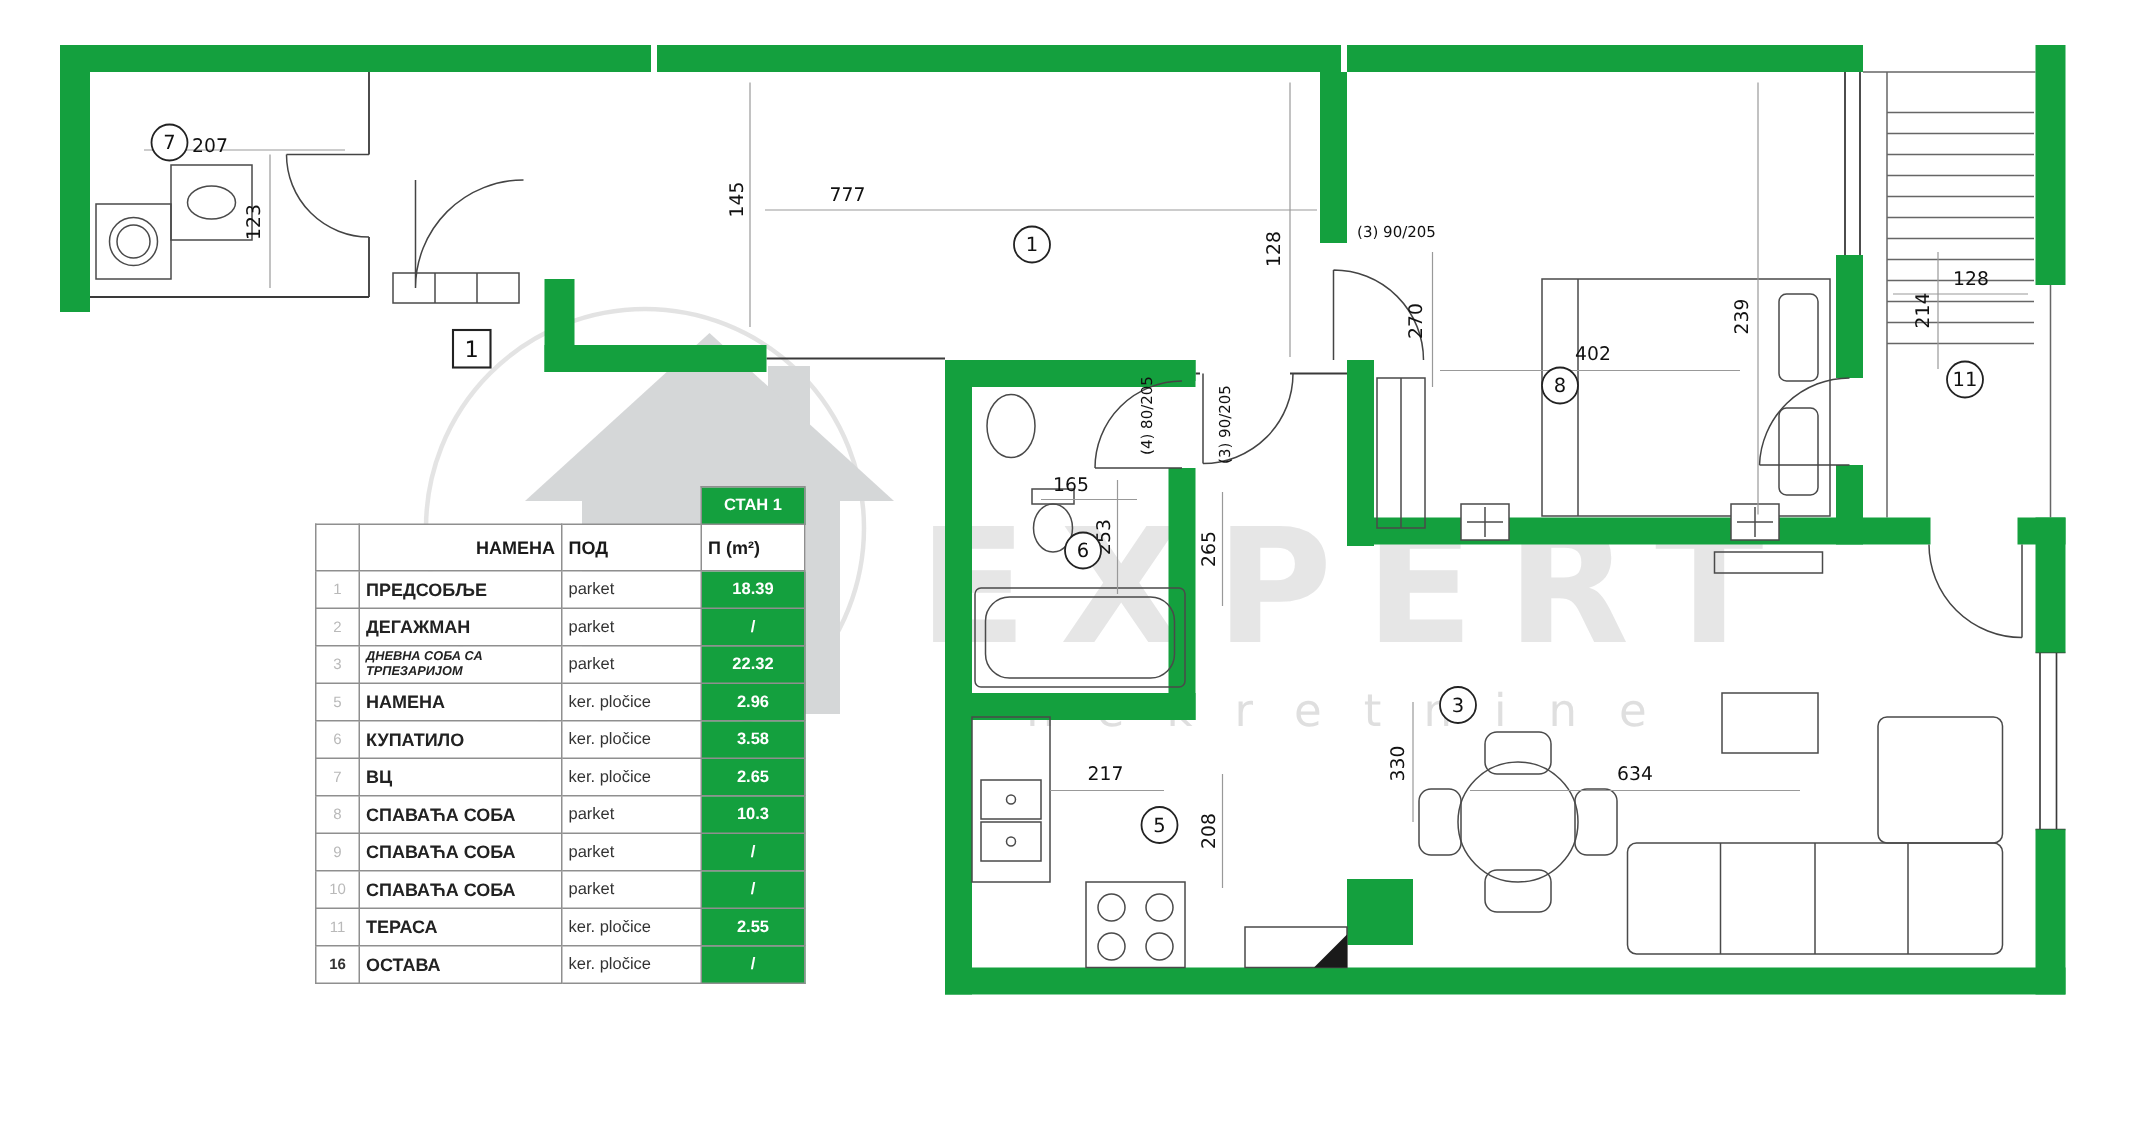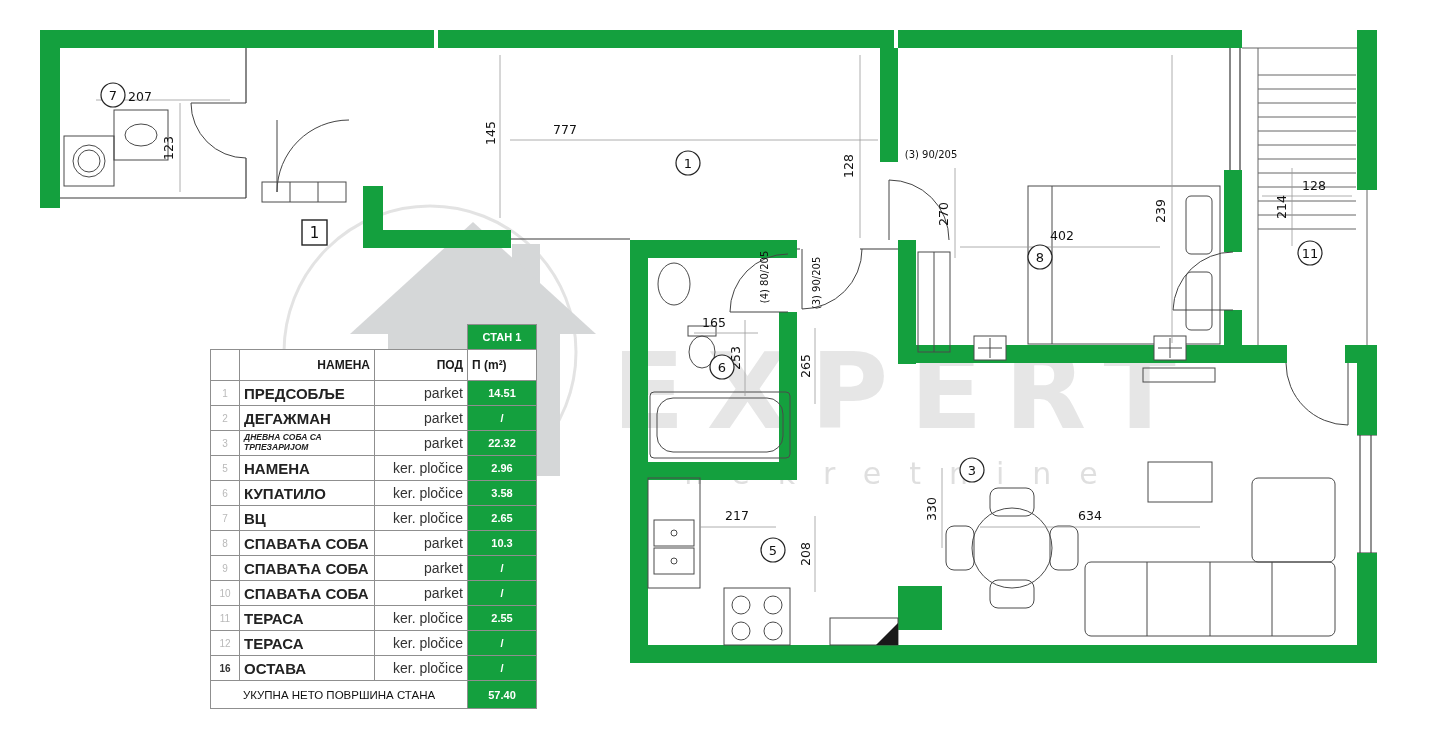--- a/index.html
+++ b/index.html
@@ -8,23 +8,23 @@
   .plan-svg{position:absolute;left:0;top:0;}
   .plan-svg text{font-family:"DejaVu Sans",sans-serif;}
 
   
   .table-wrap{position:absolute;left:210px;top:324px;}
   table.areas{border-collapse:collapse;}
   .areas td{border:1px solid #8f8f8f;background:#fff;font-size:11px;color:#222;
             padding:0 4px;height:24px;vertical-align:middle;}
   .areas td.num{width:24px;min-width:24px;text-align:center;color:#b9b9b9;font-size:10px;padding:0 2px;}
   .areas td.num.dark{color:#333;font-weight:700;}
-  .areas td.name{width:126px;font-weight:700;font-size:15px;}
+  .areas td.name{width:126px;font-weight:700;font-size:12px;}
   .areas td.name.small-name{font-size:8.5px;line-height:1.15;font-style:italic;}
-  .areas td.floor{width:84px;text-align:right;font-size:14px;color:#333;}
+  .areas td.floor{width:84px;text-align:left;font-size:11px;color:#333;}
   .areas td.green{width:60px;text-align:center;background:#14A03E;color:#fff;font-weight:700;font-size:11px;margin-left:28px;}
   .areas tr.plan-row td.ghost{border:none;background:transparent;}
   .areas tr.head-row td{height:30px;font-weight:700;font-size:12px;color:#1a1a1a;}
   .areas tr.total-row td.label{text-align:center;font-weight:400;font-size:11.5px;height:27px;color:#111;}
 </style>
 </head>
 <body>
 
 <div class="stage">
 
@@ -284,21 +284,21 @@
     <tr class="head-row">
       <td class="num"></td>
       <td class="name" style="text-align:right;">НАМЕНА</td>
       <td class="floor">ПОД</td>
       <td style="text-align:left;">П (m²)</td>
     </tr>
     <tr>
       <td class="num">1</td>
       <td class="name">ПРЕДСОБЉЕ</td>
       <td class="floor">parket</td>
-      <td class="green">14.51</td>
+      <td class="green">18.39</td>
     </tr>
     <tr>
       <td class="num">2</td>
       <td class="name">ДЕГАЖМАН</td>
       <td class="floor">parket</td>
       <td class="green">/</td>
     </tr>
     <tr>
       <td class="num">3</td>
       <td class="name small-name">ДНЕВНА СОБА СА ТРПЕЗАРИЈОМ</td>
@@ -341,32 +341,22 @@
       <td class="floor">parket</td>
       <td class="green">/</td>
     </tr>
     <tr>
       <td class="num">11</td>
       <td class="name">ТЕРАСА</td>
       <td class="floor">ker. pločice</td>
       <td class="green">2.55</td>
     </tr>
     <tr>
-      <td class="num">12</td>
-      <td class="name">ТЕРАСА</td>
-      <td class="floor">ker. pločice</td>
-      <td class="green">/</td>
-    </tr>
-    <tr>
       <td class="num dark">16</td>
       <td class="name">ОСТАВА</td>
       <td class="floor">ker. pločice</td>
       <td class="green">/</td>
-    </tr>
-    <tr class="total-row">
-      <td class="label" colspan="3">УКУПНА НЕТО ПОВРШИНА СТАНА</td>
-      <td class="green">57.40</td>
     </tr>
   </tbody>
       </table>
 </div>
 
 </div>
 
 </body></html>

